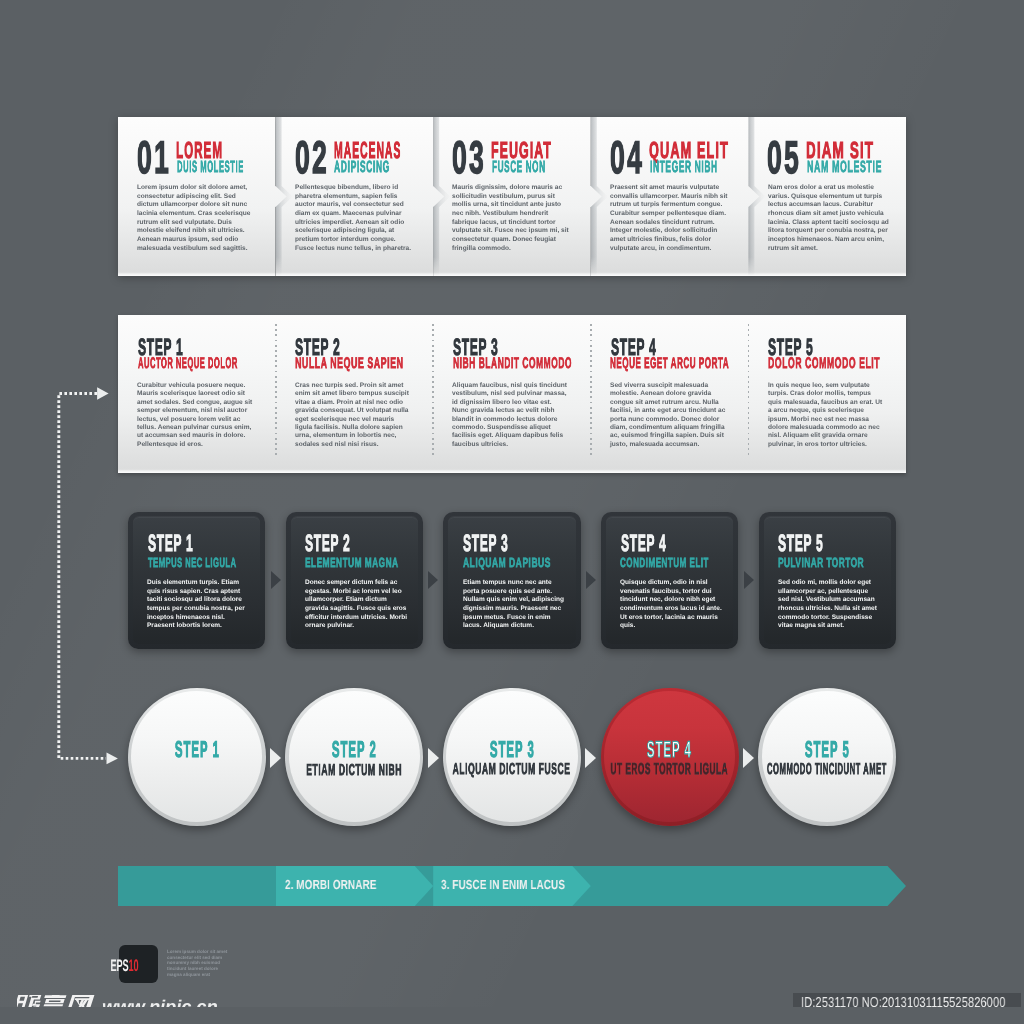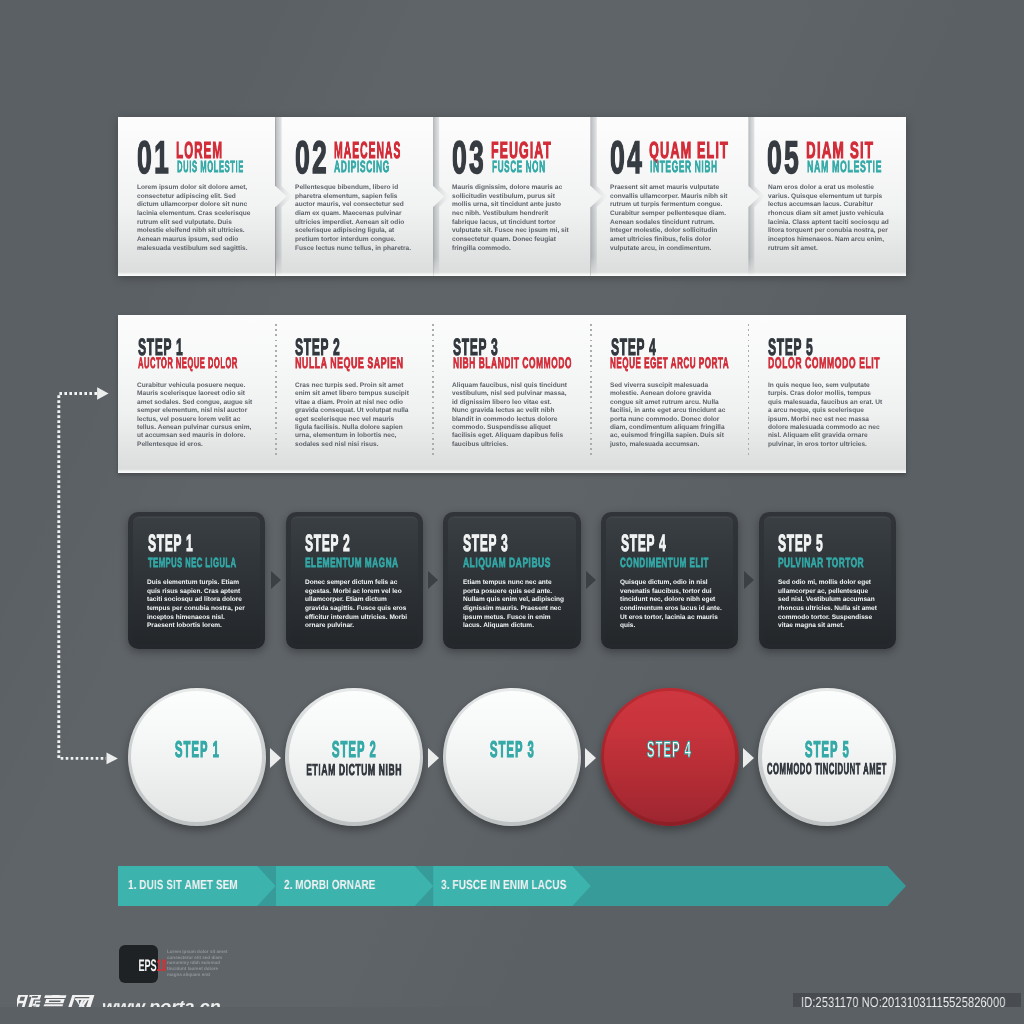--- a/index.html
+++ b/index.html
@@ -111,21 +111,21 @@
   .rlabel{position:absolute;will-change:transform;top:11.9px;left:9.9px;white-space:nowrap;font-size:13.1px;
      line-height:13.1px;transform:scaleX(.762);transform-origin:0 0;letter-spacing:.1px;}
   .rseg:nth-of-type(3) .rlabel{left:8.0px;transform:scaleX(.761);}
   .rseg:nth-of-type(4) .rlabel{left:7.6px;transform:scaleX(.770);}
   .rseg:nth-of-type(5) .rlabel{left:8.1px;transform:scaleX(.743);}
   .rseg:nth-of-type(6) .rlabel{left:8.1px;transform:scaleX(.776);}
 
   
   #eps{position:absolute;left:118.5px;top:945px;width:39.1px;height:37.6px;border-radius:6px;
        background:#1e2225;}
-  #epstxt{will-change:transform;position:absolute;left:-20px;right:-20px;top:13.2px;white-space:nowrap;text-align:right;font-size:16.7px;
+  #epstxt{will-change:transform;position:absolute;left:-20px;right:-20px;top:13.2px;white-space:nowrap;text-align:left;font-size:16.7px;
        line-height:16.7px;font-weight:bold;letter-spacing:-.2px;}
   #epsinner{display:inline-block;transform:scaleX(.55);transform-origin:50% 0;}
   #fineprint{position:absolute;left:166.7px;top:949.4px;width:60.5px;color:#8e949a;
        font-size:4.6px;line-height:5.62px;font-weight:bold;will-change:transform;
        overflow:hidden;height:28.5px;}
   #wm{position:absolute;left:16.9px;top:995.0px;display:flex;align-items:flex-start;gap:6.5px;}
   #wmcn{display:block;}
   #wmurl{will-change:transform;font-size:18.4px;line-height:18.4px;font-weight:bold;color:#eceded;
        font-style:italic;letter-spacing:-.1px;margin-top:2.6px;}
   #idtag{position:absolute;left:792.8px;top:992.8px;width:228.6px;height:21.9px;
@@ -288,48 +288,51 @@
     <div class="ctext" style="top:74px">
       <span class="csub cond">ETIAM DICTUM NIBH</span>
     </div>
   </div>
   <div class="circ" style="left:443.0px;top:687.5px">
     <div class="ring"></div>
     <div class="face"></div>
     <div class="ctext" style="top:50.5px">
       <span class="ch cond">STEP 3</span>
     </div>
+    <div class="ctext" style="top:73.5px">
+      <span class="csub cond">ALIQUAM DICTUM FUSCE</span>
+    </div>
   </div>
   <div class="circ red" style="left:600.6px;top:687.5px">
     <div class="ring"></div>
     <div class="face"></div>
     <div class="ctext" style="top:50.5px">
       <span class="ch cond">STEP 4</span>
+    </div>
+    <div class="ctext" style="top:73.5px">
+      <span class="csub cond">UT EROS TORTOR LIGULA</span>
     </div>
   </div>
   <div class="circ" style="left:758.2px;top:687.5px">
     <div class="ring"></div>
     <div class="face"></div>
     <div class="ctext" style="top:50.5px">
       <span class="ch cond">STEP 5</span>
     </div>
     <div class="ctext" style="top:73.5px">
       <span class="csub cond">COMMODO TINCIDUNT AMET</span>
     </div>
   </div>
   <div class="ctri" style="left:269.9px;top:747.6px"></div>
   <div class="ctri" style="left:427.5px;top:747.6px"></div>
   <div class="ctri" style="left:585.1px;top:747.6px"></div>
   <div class="ctri" style="left:742.7px;top:747.6px"></div>
   </div>
   <div id="ribbon">
   <div class="rbase"></div>
-  <div class="rseg" style="z-index:10;left:0.0px">
-    <span class="rlabel cond">1. DUIS SIT AMET SEM</span>
-  </div>
   <div class="rseg" style="z-index:9;left:157.6px">
     <span class="rlabel cond">2. MORBI ORNARE</span>
   </div>
   <div class="rseg" style="z-index:8;left:315.2px">
     <span class="rlabel cond">3. FUSCE IN ENIM LACUS</span>
   </div>
   </div>
   <div id="arrowwrap">
     <svg width="140" height="420" viewBox="0 0 140 420" style="position:absolute;left:40px;top:370px;overflow:visible">
       <path d="M 57 23.5 L 18.8 23.5 L 18.8 388.4 L 66 388.4" fill="none" stroke="#f2f3f3" stroke-width="2.9" stroke-dasharray="2.6 2.4" stroke-linecap="butt"></path>
@@ -354,19 +357,19 @@
             <path d="M5.5 60 L86 60 L84.8 72 L4.3 72 Z"></path>
             <path d="M1 78 L85 78 L83.8 92 L53 92 L50.6 114 L30 114 L22 105 L33.4 105 L35 92 L-0.2 92 Z"></path>
           </g>
           <g transform="translate(228,0)">
             <path d="M4 4 L98 4 L89.5 102 L71 102 L78.6 19 L16.5 19 L9 102 L-5 102 Z"></path>
             <path d="M19 27 L84 27 L83.2 36 L18.2 36 Z"></path>
             <path d="M23 36 L35.5 36 L41 62 L47 36 L58 36 L53 62 L61 36 L74 36 L63 68 L71 88 L58.5 88 L54 72 L48 88 L36 88 L43.5 68 Z"></path>
           </g>
         </g>
       </svg>
-      <span id="wmurl">www.porta.cn</span>
+      <span id="wmurl">www.nipic.cn</span>
     </div>
     <div id="idtag">
         <span id="idtxt">ID:2531170 NO:20131031115525826000</span>
       </div>
   </div>
 </div>
 
 </body></html>

